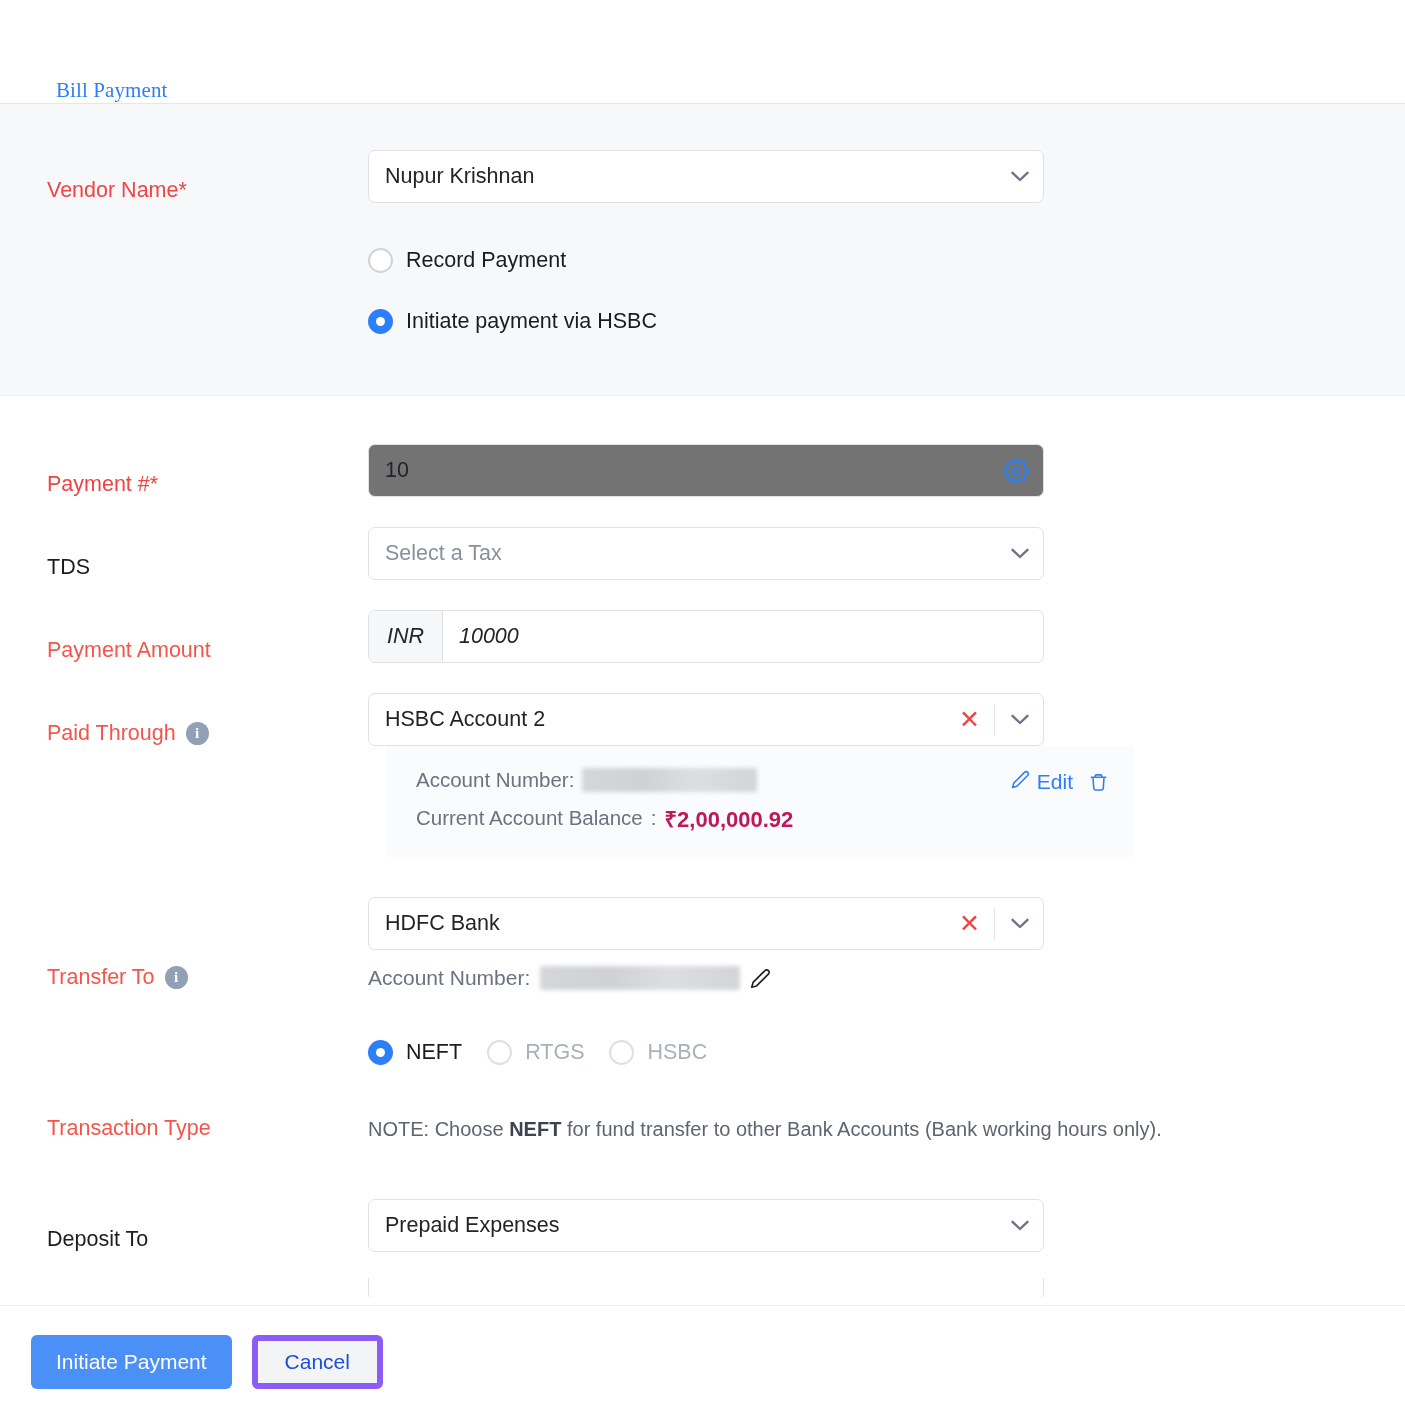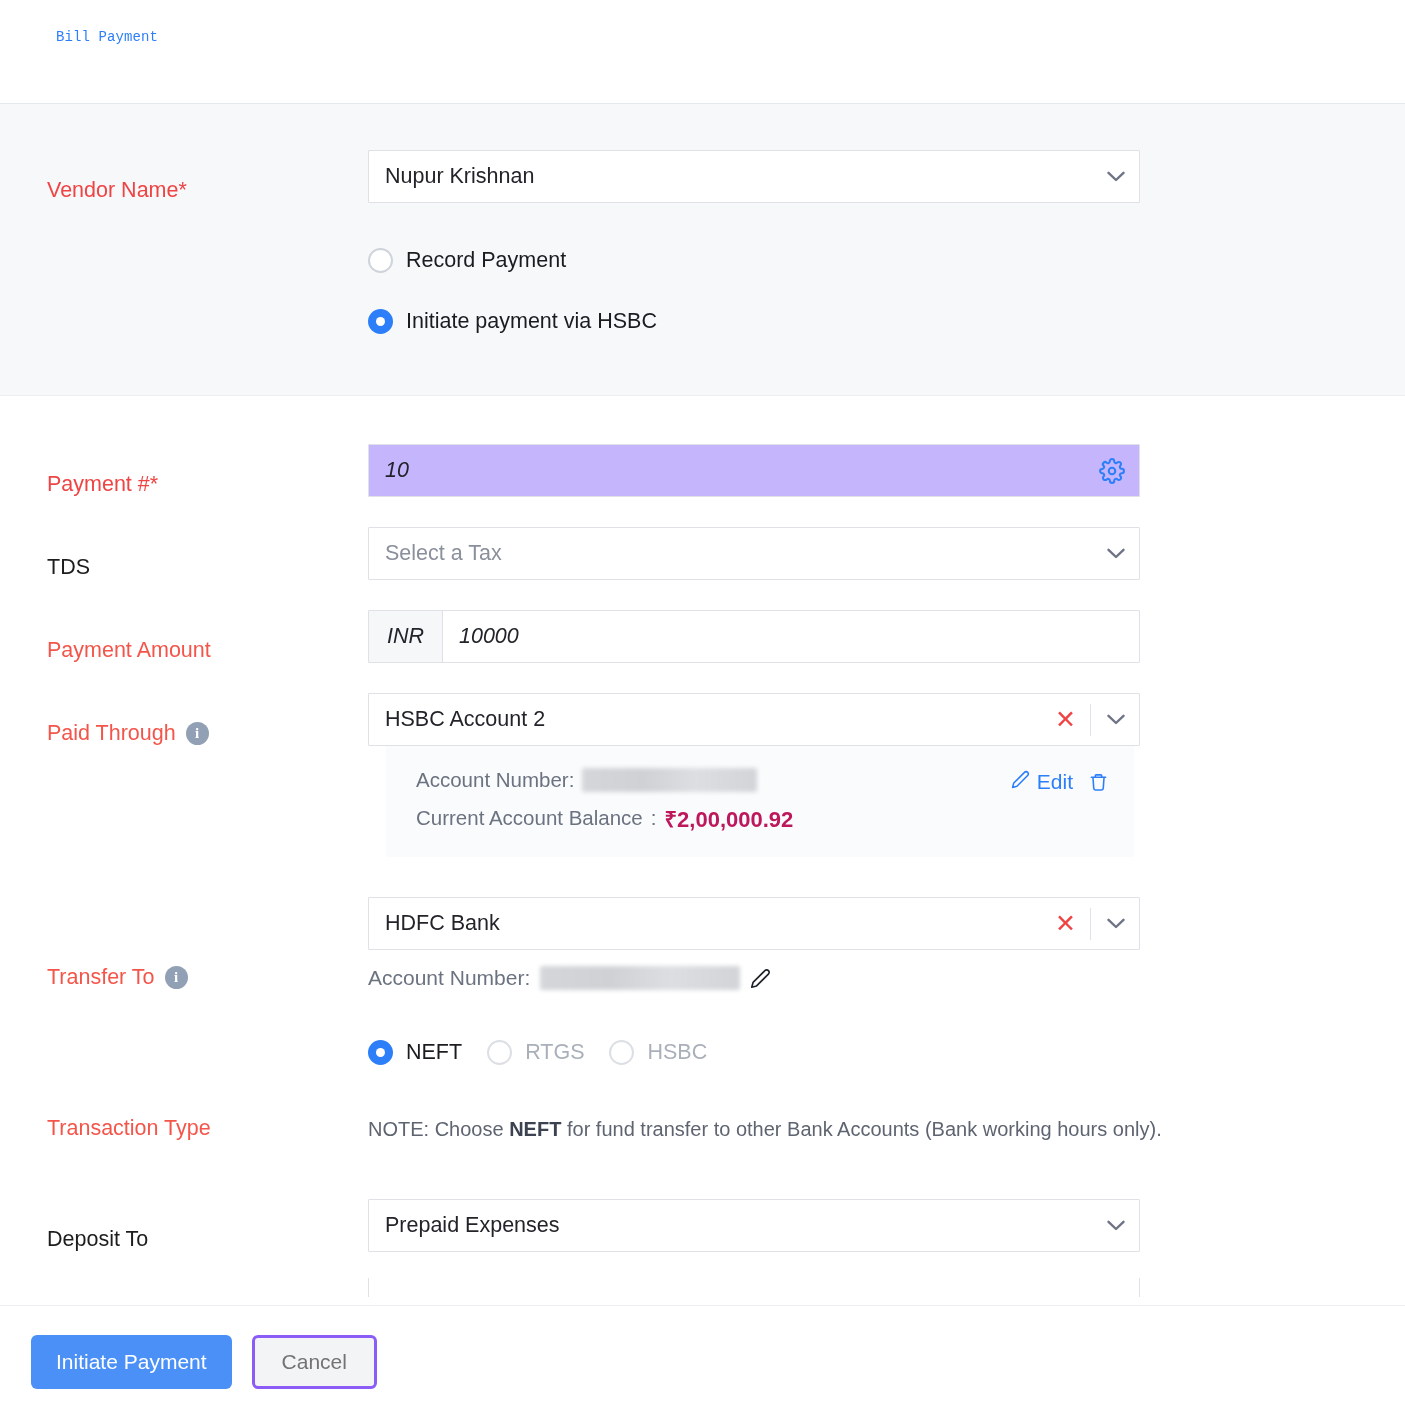--- a/index.html
+++ b/index.html
@@ -24,29 +24,29 @@
     background: #ffffff;
     border-bottom: 1px solid #e4e7ec;
     display: flex;
     align-items: flex-end;
     padding-left: 14px;
   }
   .tab {
     position: relative;
     height: 74px;
     display: flex;
-    align-items: flex-start;
+    align-items: flex-end;
     justify-content: center;
     padding: 0 42px;
-    font-size: 14px;
+    font-size: 21px;
     letter-spacing: .1px;
     cursor: pointer;
     background: transparent;
     border: none;
-    font-family: Liberation Mono, monospace;
+    font-family: Liberation Serif, serif;
   }
   .tab.inactive { color: #2d7ff9; }
   .tab.active {
     color: #3f434a;
     font-weight: bold;
     background: #fbfbfc;
     border: 1px solid #e4e7ec;
     border-bottom: 1px solid #fbfbfc;
     border-radius: 5px 5px 0 0;
     margin-bottom: -1px;
@@ -100,32 +100,32 @@
     font-size: 15px;
     font-weight: bold;
     font-family: "Liberation Serif", serif;
     line-height: 1;
     flex: 0 0 23px;
   }
 
   
   .field {
     position: relative;
-    width: 772px;
+    width: 676px;
     height: 53px;
     background: #ffffff;
     border: 1px solid #dfe1e6;
-    border-radius: 1px;
+    border-radius: 7px;
     display: flex;
     align-items: center;
     padding: 0 14px 0 16px;
     font-size: 21.5px;
     color: #22242a;
   }
-  .field.gray { background: #c4b5fd; font-style: italic; }
+  .field.gray { background: #737373; }
   .field .val { flex: 1 1 auto; color: #22242a; }
   .field .ph { flex: 1 1 auto; color: #8a8f9c; }
 
   .chev {
     width: 18px; height: 11px;
     flex: 0 0 18px;
     position: relative;
   }
   .chev svg { display: block; }
 
@@ -301,22 +301,22 @@
   }
   .btn-primary {
     background: #4a90f7;
     color: #ffffff;
     border: none;
     padding: 0 25px;
     font-weight: normal;
   }
   .btn-secondary {
     background: #f3f4f5;
-    color: #737373;
-    border: 3px solid #8b5cf6;
+    color: #1d4ed8;
+    border: 6px solid #8b5cf6;
     padding: 0 27px;
   }
 
   .content-area { position: relative; }
   .clipped-row { overflow: hidden; height: 22px; }
 </style>
 </head>
 <body>
 
 <div class="page">

